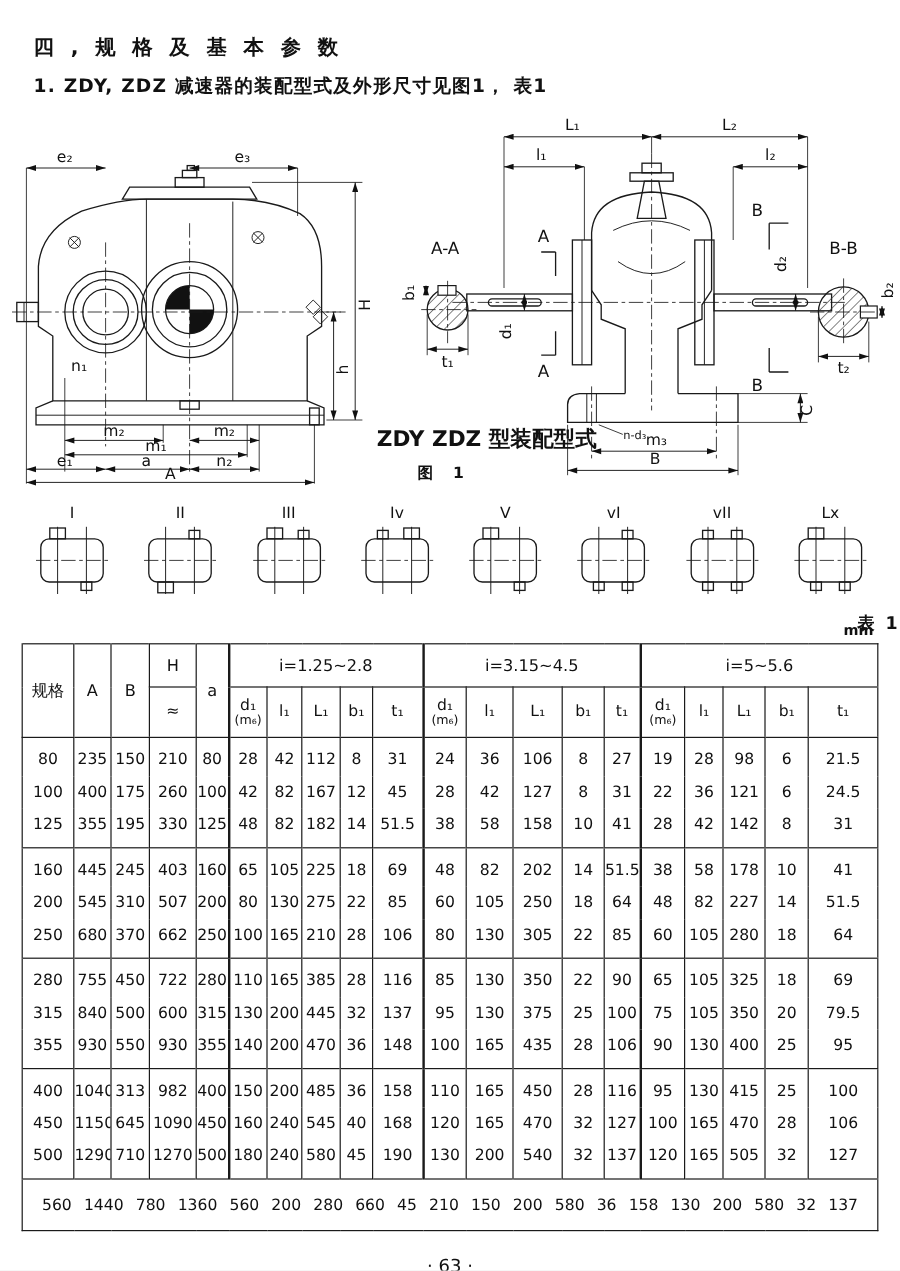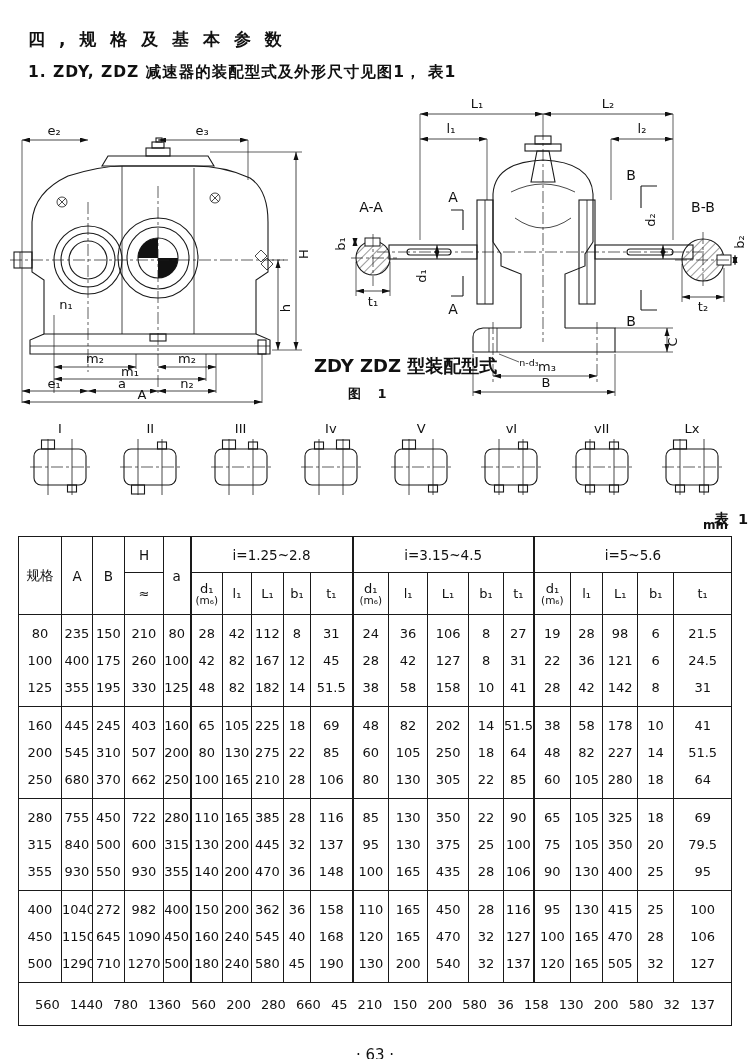--- a/index.html
+++ b/index.html
@@ -635,26 +635,26 @@
           <td>130</td>
           <td>400</td>
           <td>25</td>
           <td>95</td>
         </tr>
       </tbody>
       <tbody class="block">
         <tr>
           <td>400</td>
           <td>1040</td>
-          <td>272</td>
+          <td>313</td>
           <td>982</td>
           <td>400</td>
           <td class="gs">150</td>
           <td>200</td>
-          <td>362</td>
+          <td>485</td>
           <td>36</td>
           <td>158</td>
           <td class="gs">110</td>
           <td>165</td>
           <td>450</td>
           <td>28</td>
           <td>116</td>
           <td class="gs">95</td>
           <td>130</td>
           <td>415</td>

